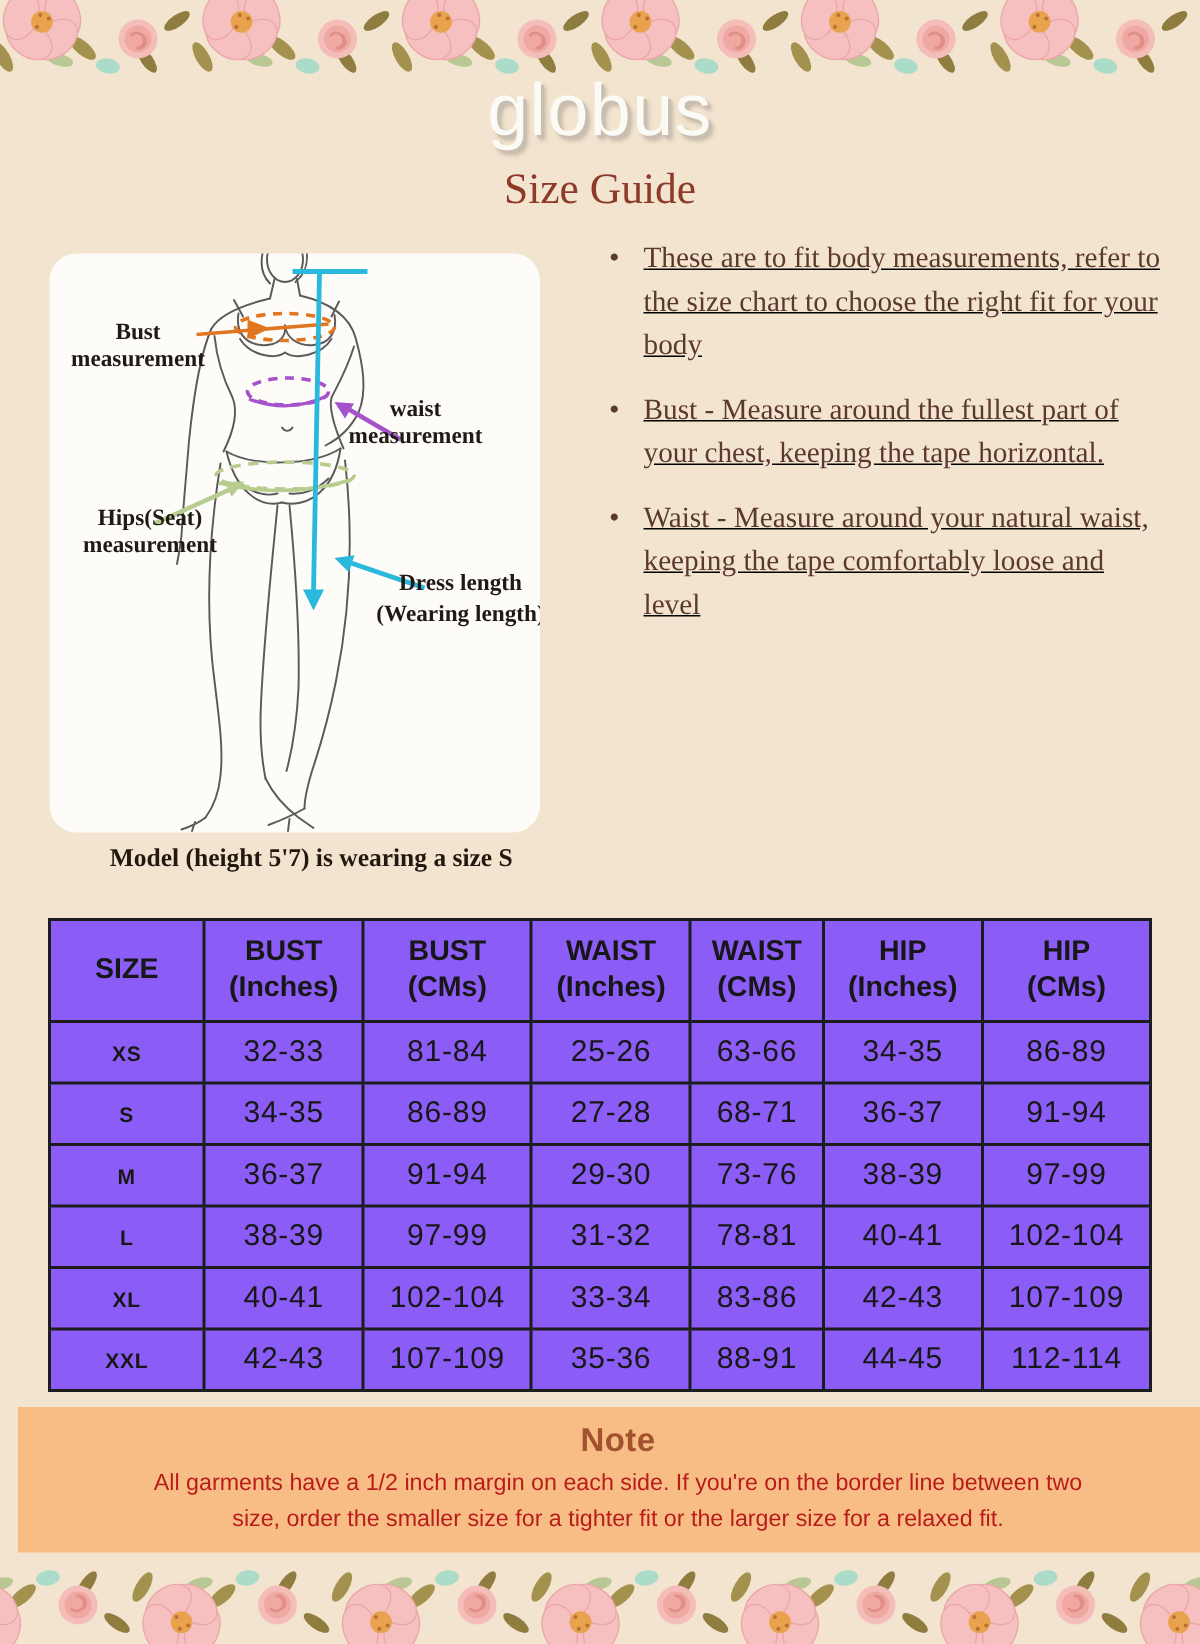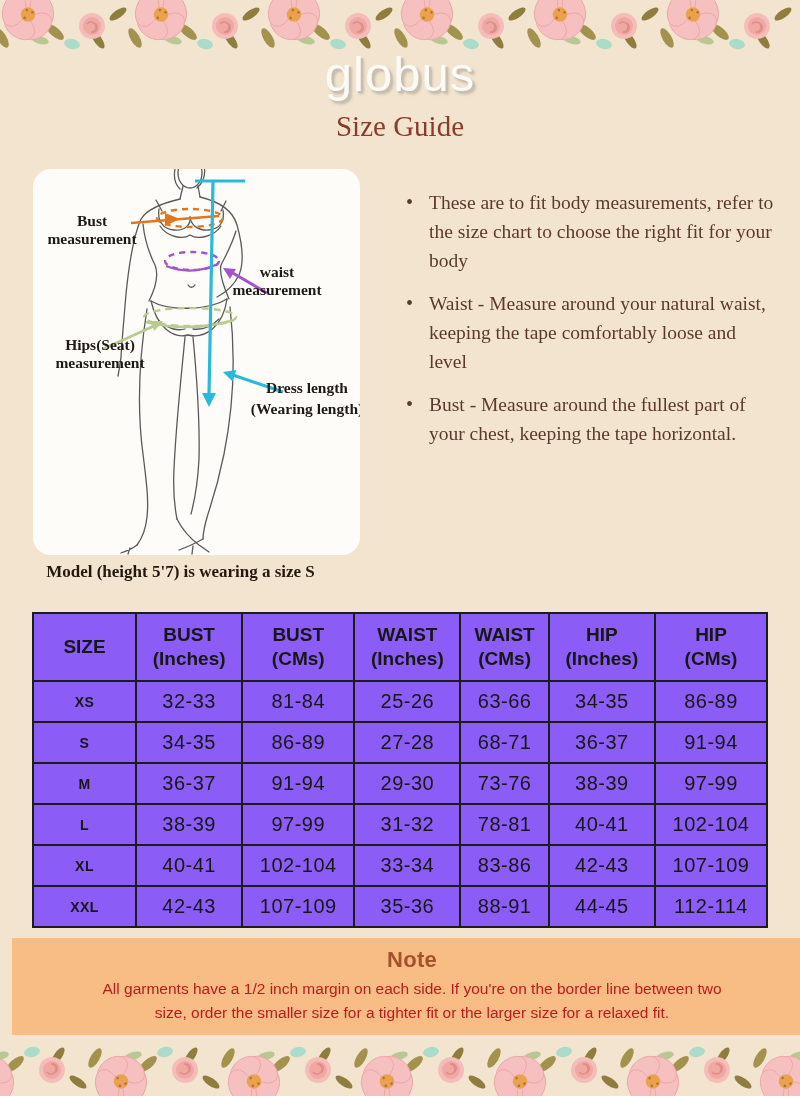--- a/index.html
+++ b/index.html
@@ -28,28 +28,29 @@
   .diagram-card {
     position:absolute; left:33px; top:169px; width:327px; height:386px;
     background:#fefcf9; border-radius:18px;
   }
   .diagram-card svg { display:block; }
   .diagram-label {
     font-family:"Liberation Serif", serif; font-weight:700;
     font-size:15.5px; fill:#1f1a16;
   }
   .caption {
-    position:absolute; left:17px; top:562px; width:327px;
+    position:absolute; left:44px; top:562px; width:327px;
     text-align:center; font-family:"Liberation Serif", serif;
     font-weight:700; font-size:17px; color:#22180f;
   }
   
   .bullets {
-    position:absolute; left:400px; top:188px; width:374px;
+    position:absolute; left:400px; top:158px; width:374px;
     list-style:none;
+    text-decoration:underline;
   }
   .bullets li {
     position:relative; padding-left:29px; margin-bottom:14px;
     font-family:"Liberation Serif", serif; font-size:19.5px;
     line-height:29px; color:#5c392e;
   }
   .bullets li::before {
     content:"•"; position:absolute; left:6px; top:0;
     font-size:20px; color:#5c392e;
   }
@@ -202,22 +203,22 @@
       <text class="diagram-label" x="67" y="199" text-anchor="middle">measurement</text>
       <text class="diagram-label" x="274" y="224" text-anchor="middle">Dress length</text>
       <text class="diagram-label" x="274" y="245" text-anchor="middle">(Wearing length)</text>
     </svg>
   </div>
 
   <div class="caption">Model (height 5'7) is wearing a size S</div>
 
   <ul class="bullets">
     <li>These are to fit body measurements, refer to the size chart to choose the right fit for your body</li>
+    <li>Bust - Measure around the fullest part of your chest, keeping the tape horizontal.</li>
     <li>Waist - Measure around your natural waist, keeping the tape comfortably loose and level</li>
-    <li>Bust - Measure around the fullest part of your chest, keeping the tape horizontal.</li>
   </ul>
 
   <table class="size-table">
     <colgroup>
         <col class="c-size">
         <col>
         <col>
         <col>
         <col>
         <col>

